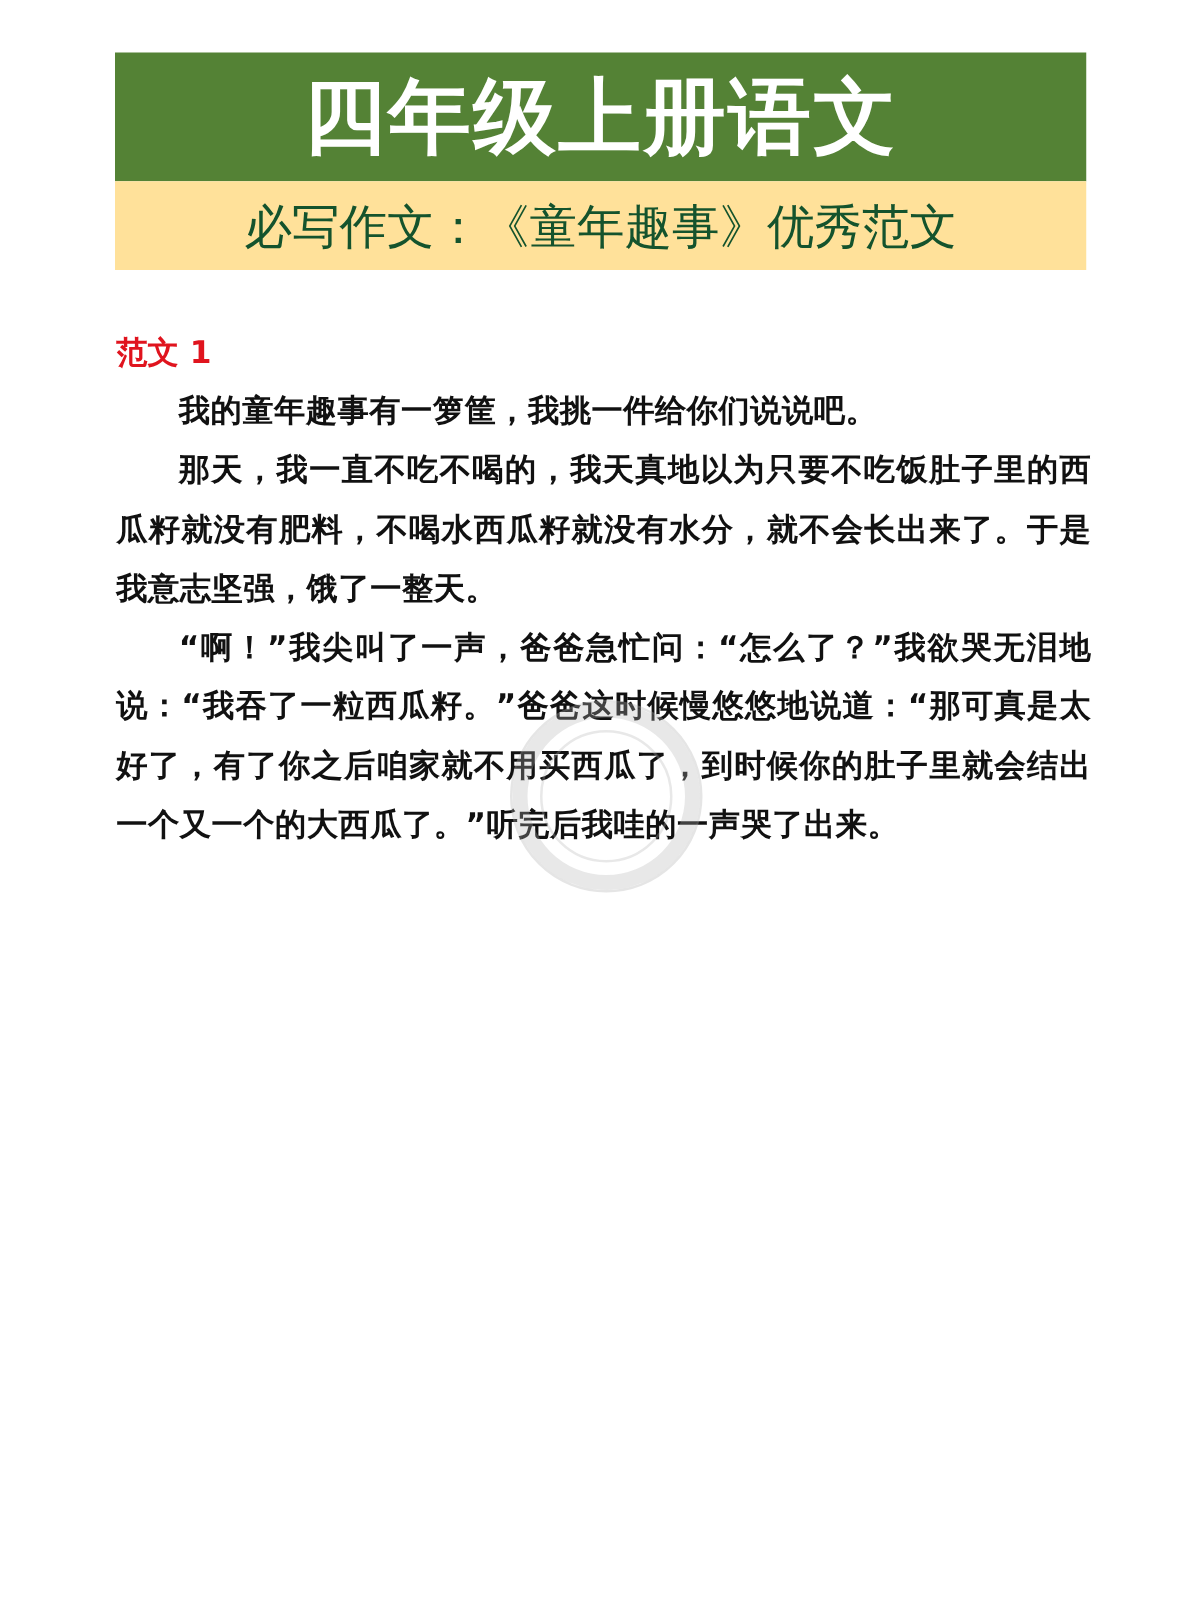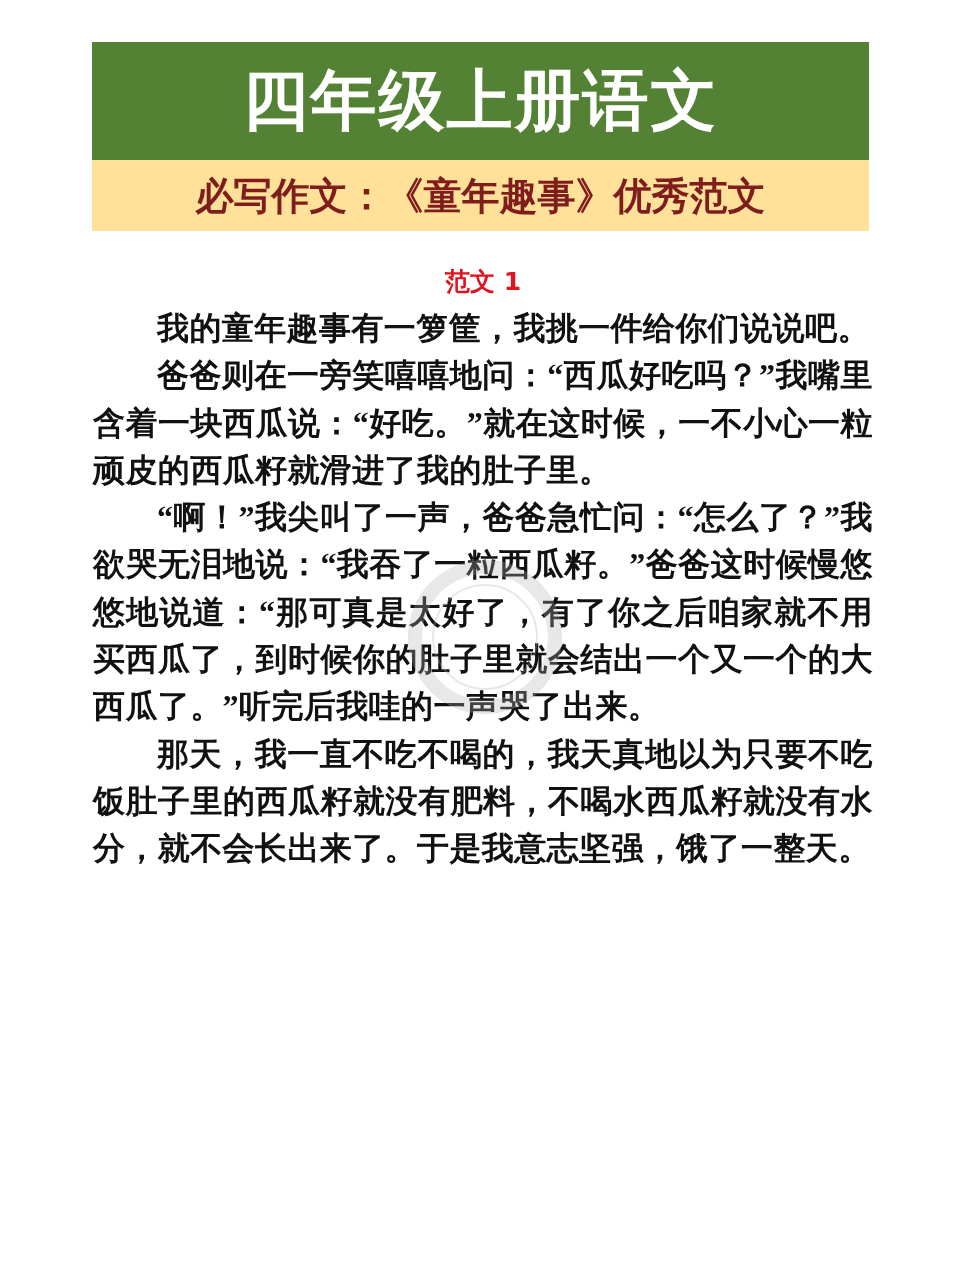--- a/index.html
+++ b/index.html
@@ -15,67 +15,65 @@
       font-family: "DejaVu Sans", "Liberation Sans", sans-serif;
       color: #111111;
     }
     .banner {
       position: absolute;
       left: 92px;
       top: 42px;
       width: 777px;
     }
     .banner-title {
-      height: 118px;
+      height: 103px;
       background: #548235;
       color: #ffffff;
       font-weight: bold;
       font-size: 66px;
       letter-spacing: 2px;
       display: flex;
       align-items: center;
       justify-content: center;
       line-height: 1;
     }
     .banner-subtitle {
       height: 71px;
       background: #FFE19A;
-      color: #7f1d1d;
-      font-weight: bold;
+      color: #14532d;
+      font-weight: normal;
       font-size: 38px;
       display: flex;
       align-items: center;
       justify-content: center;
       line-height: 1;
     }
     .essay {
       position: absolute;
       left: 93px;
       top: 258px;
       width: 780px;
     }
     .essay-heading {
-      text-align: center;
       color: #E0141E;
       font-weight: bold;
       font-size: 25px;
       line-height: 47px;
       height: 47px;
       margin-bottom: 0;
     }
     .para {
       font-weight: bold;
-      font-size: 32px;
+      font-size: 25px;
       line-height: 47.3px;
       margin: 0;
       text-indent: 2em;
       text-align: justify;
       text-align-last: left;
       letter-spacing: 0.4px;
-      font-family: Liberation Serif, serif;
     }
     .watermark {
       position: absolute;
       left: 408px;
       top: 560px;
       width: 150px;
       height: 150px;
       border-radius: 50%;
       border: 2px solid rgba(180,180,180,0.35);
       box-shadow: inset 0 0 0 10px rgba(255,255,255,0), inset 0 0 0 12px rgba(180,180,180,0.3);
@@ -96,18 +94,17 @@
 <body>
 
 <div class="banner">
   <div class="banner-title">四年级上册语文</div>
   <div class="banner-subtitle">必写作文：《童年趣事》优秀范文</div>
 </div>
 
 <div class="essay">
   <div class="essay-heading">范文 1</div>
   <p class="para">我的童年趣事有一箩筐，我挑一件给你们说说吧。</p>
-  <p class="para">爸爸则在一旁笑嘻嘻地问：“西瓜好吃吗？”我嘴里含着一块西瓜说：“好吃。”就在这时候，一不小心一粒顽皮的西瓜籽就滑进了我的肚子里。</p>
+  <p class="para">那天，我一直不吃不喝的，我天真地以为只要不吃饭肚子里的西瓜籽就没有肥料，不喝水西瓜籽就没有水分，就不会长出来了。于是我意志坚强，饿了一整天。</p>
   <p class="para">“啊！”我尖叫了一声，爸爸急忙问：“怎么了？”我欲哭无泪地说：“我吞了一粒西瓜籽。”爸爸这时候慢悠悠地说道：“那可真是太好了，有了你之后咱家就不用买西瓜了，到时候你的肚子里就会结出一个又一个的大西瓜了。”听完后我哇的一声哭了出来。</p>
-  <p class="para">那天，我一直不吃不喝的，我天真地以为只要不吃饭肚子里的西瓜籽就没有肥料，不喝水西瓜籽就没有水分，就不会长出来了。于是我意志坚强，饿了一整天。</p>
 </div>
 
 <div class="watermark"></div>
 
 </body></html>

